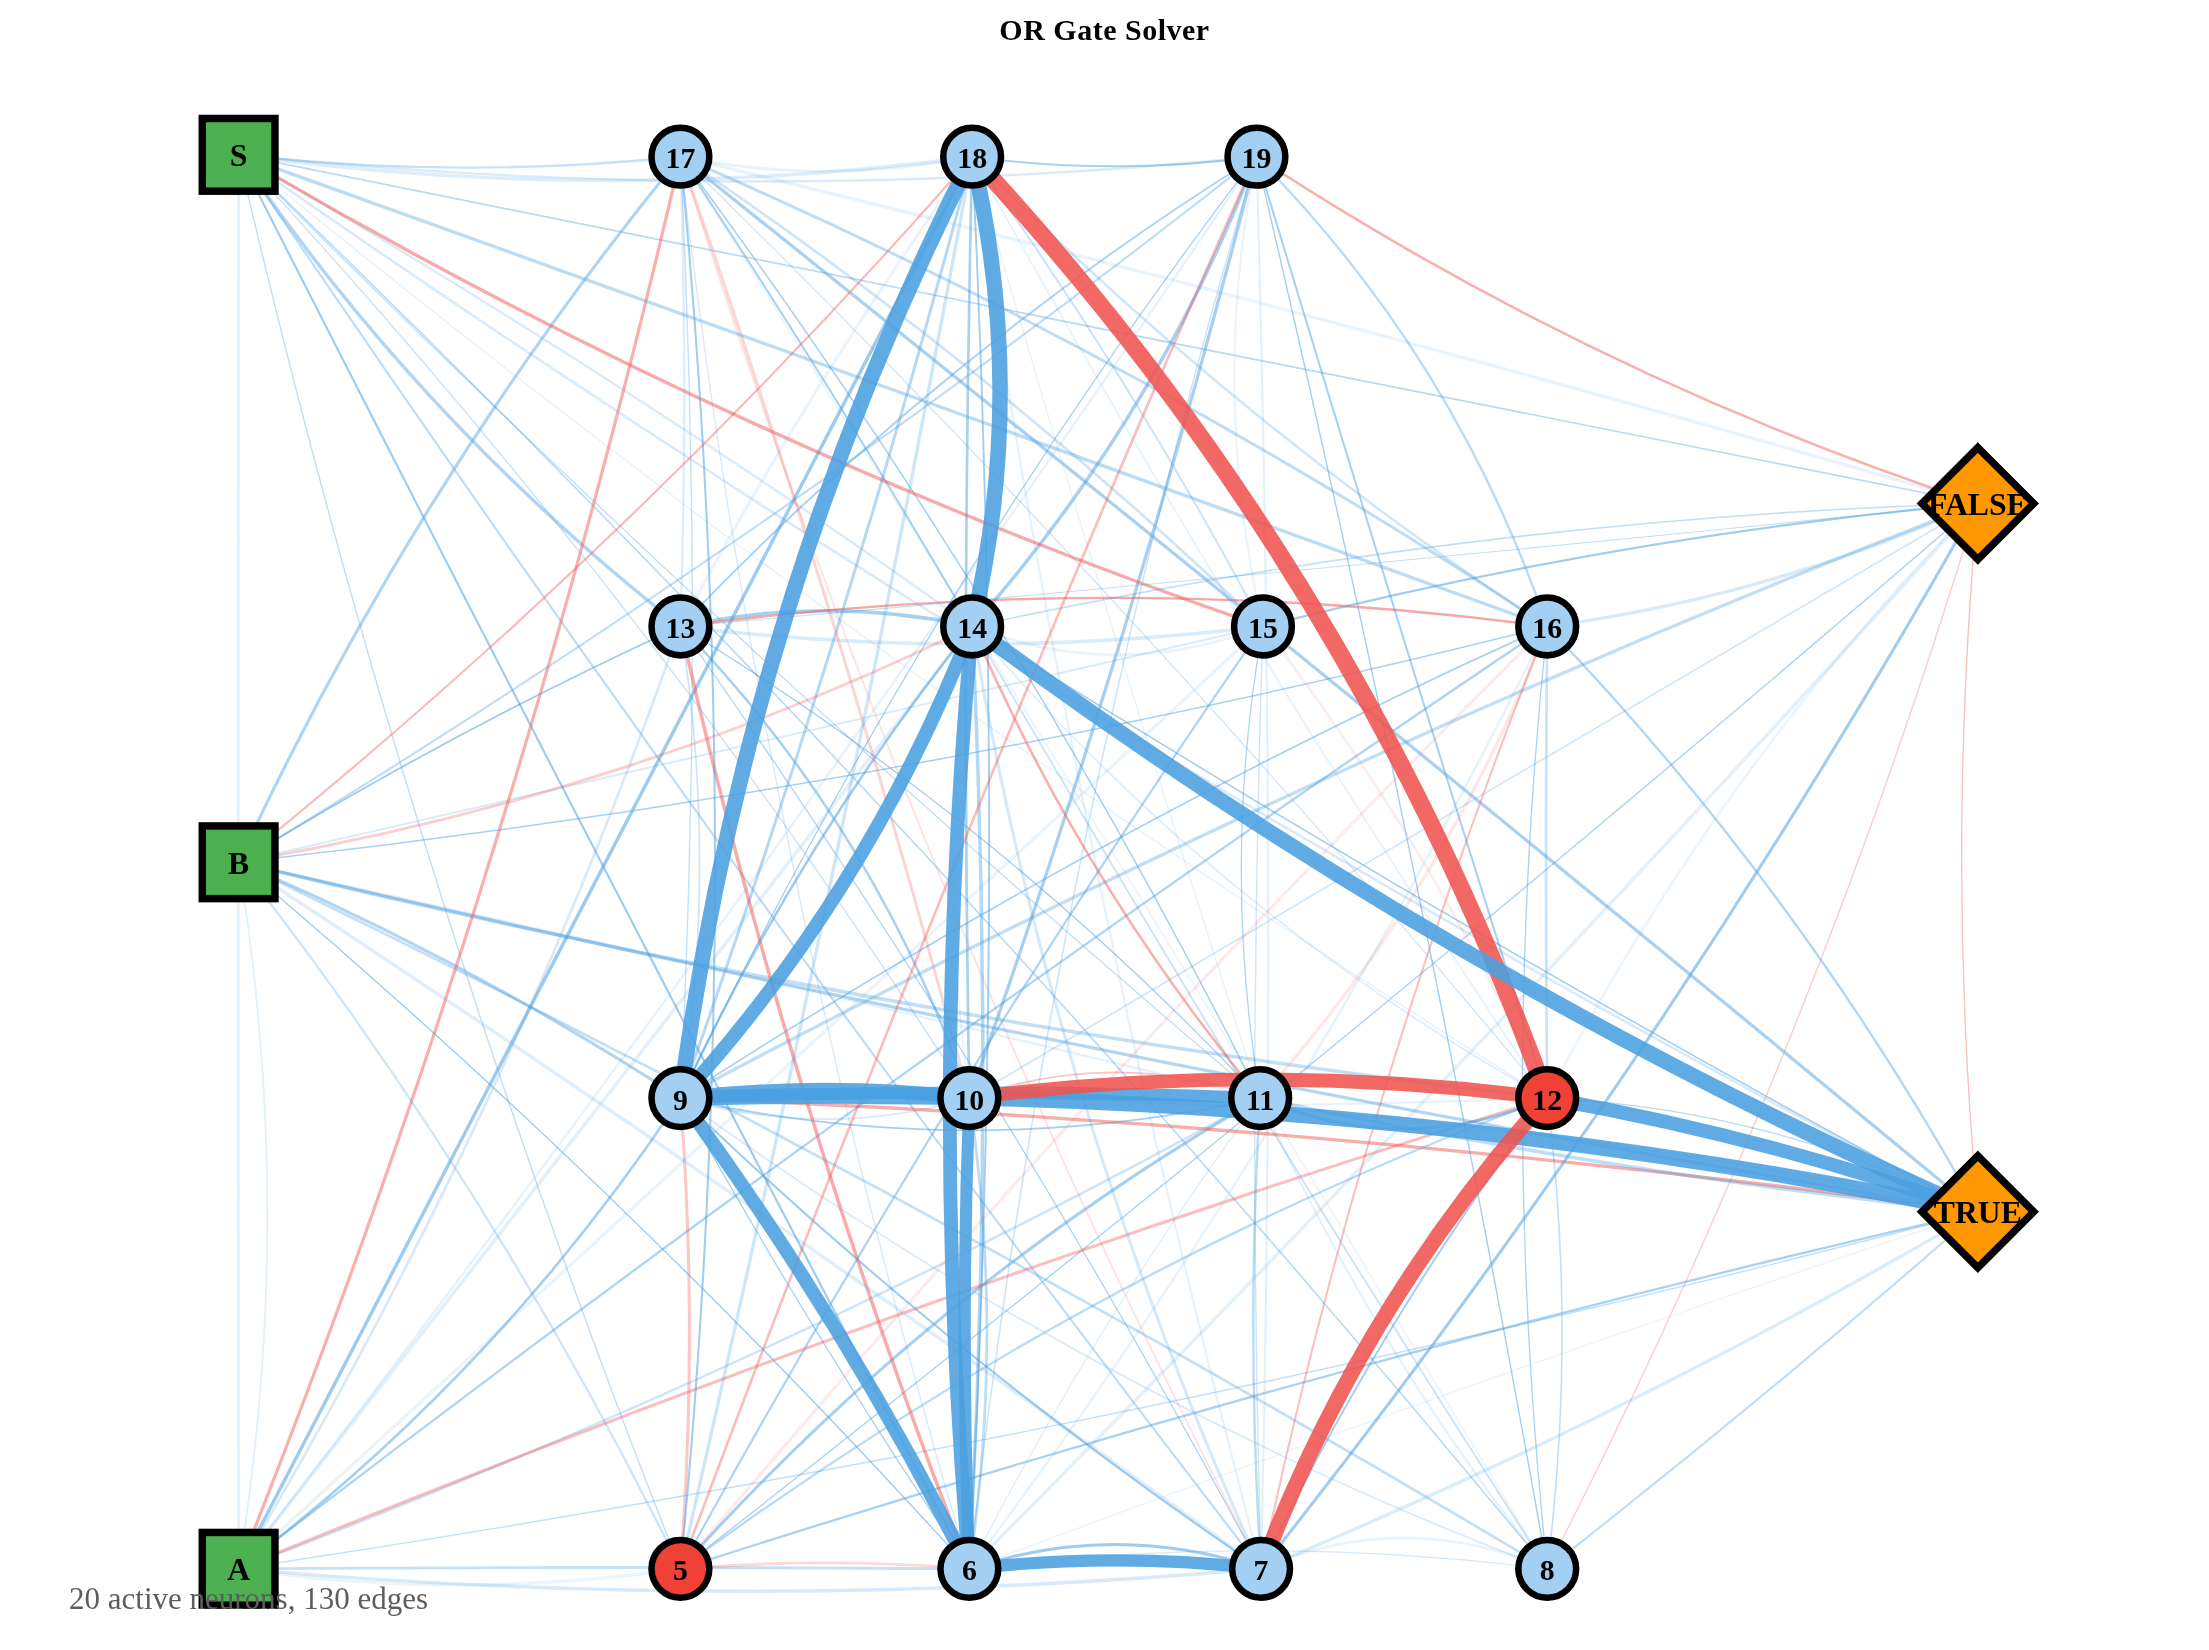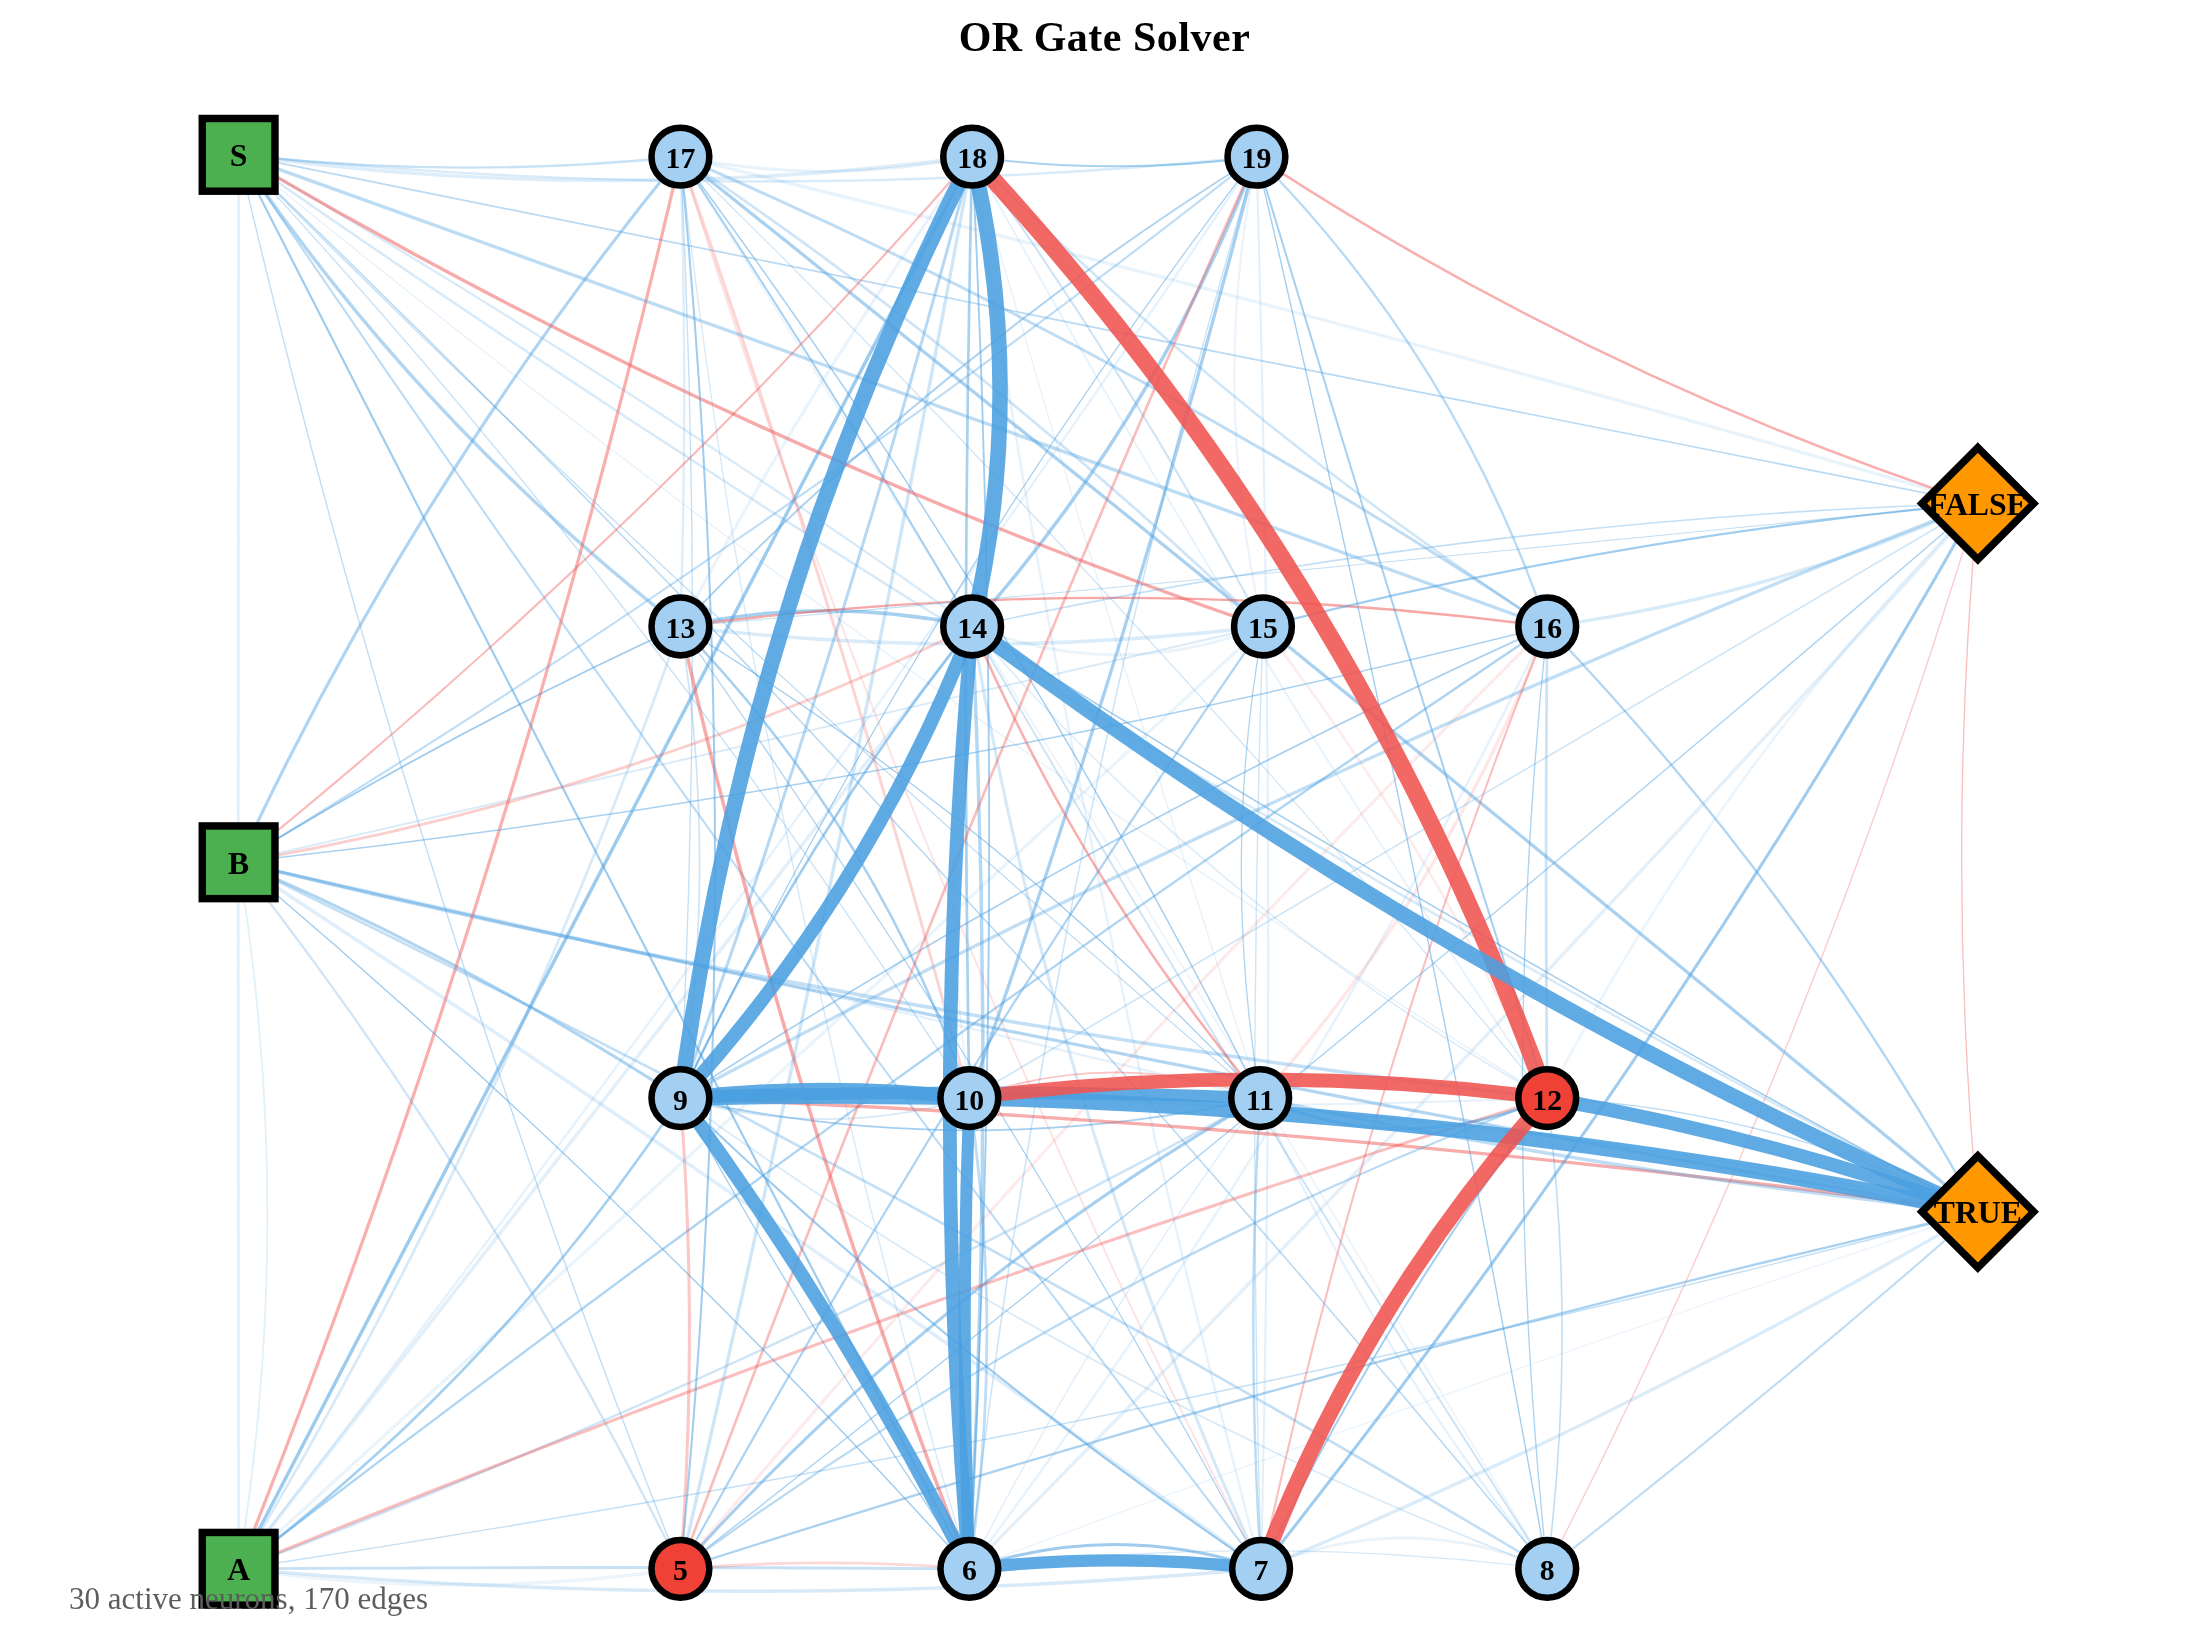--- a/index.html
+++ b/index.html
@@ -16,21 +16,21 @@
     font-family: "Liberation Serif", "DejaVu Serif", serif;
   }
   #title {
     position: absolute;
     top: 13px;
     left: 0;
     width: 2209px;
     text-align: center;
     font-family: "Liberation Serif", "DejaVu Serif", serif;
     font-weight: bold;
-    font-size: 42px;
+    font-size: 30px;
     color: #000000;
     letter-spacing: 0.5px;
   }
   #graph-svg {
     position: absolute;
     top: 0;
     left: 0;
     width: 2209px;
     height: 1650px;
   }
@@ -314,16 +314,16 @@
           <polygon points="2122,480 2182,540 2122,600 2062,540" fill="#ff9800" stroke="#000000" stroke-width="8"></polygon>
           <text x="2122" y="541" class="node-label term-label">FALSE</text>
         </g>
         <g>
           <polygon points="2122,1240 2182,1300 2122,1360 2062,1300" fill="#ff9800" stroke="#000000" stroke-width="8"></polygon>
           <text x="2122" y="1301" class="node-label term-label">TRUE</text>
         </g>
       </g>
   </svg>
 
-  <div id="caption">30 active neurons, 170 edges</div>
+  <div id="caption">20 active neurons, 130 edges</div>
 
 </div>
 
 
 </body></html>

